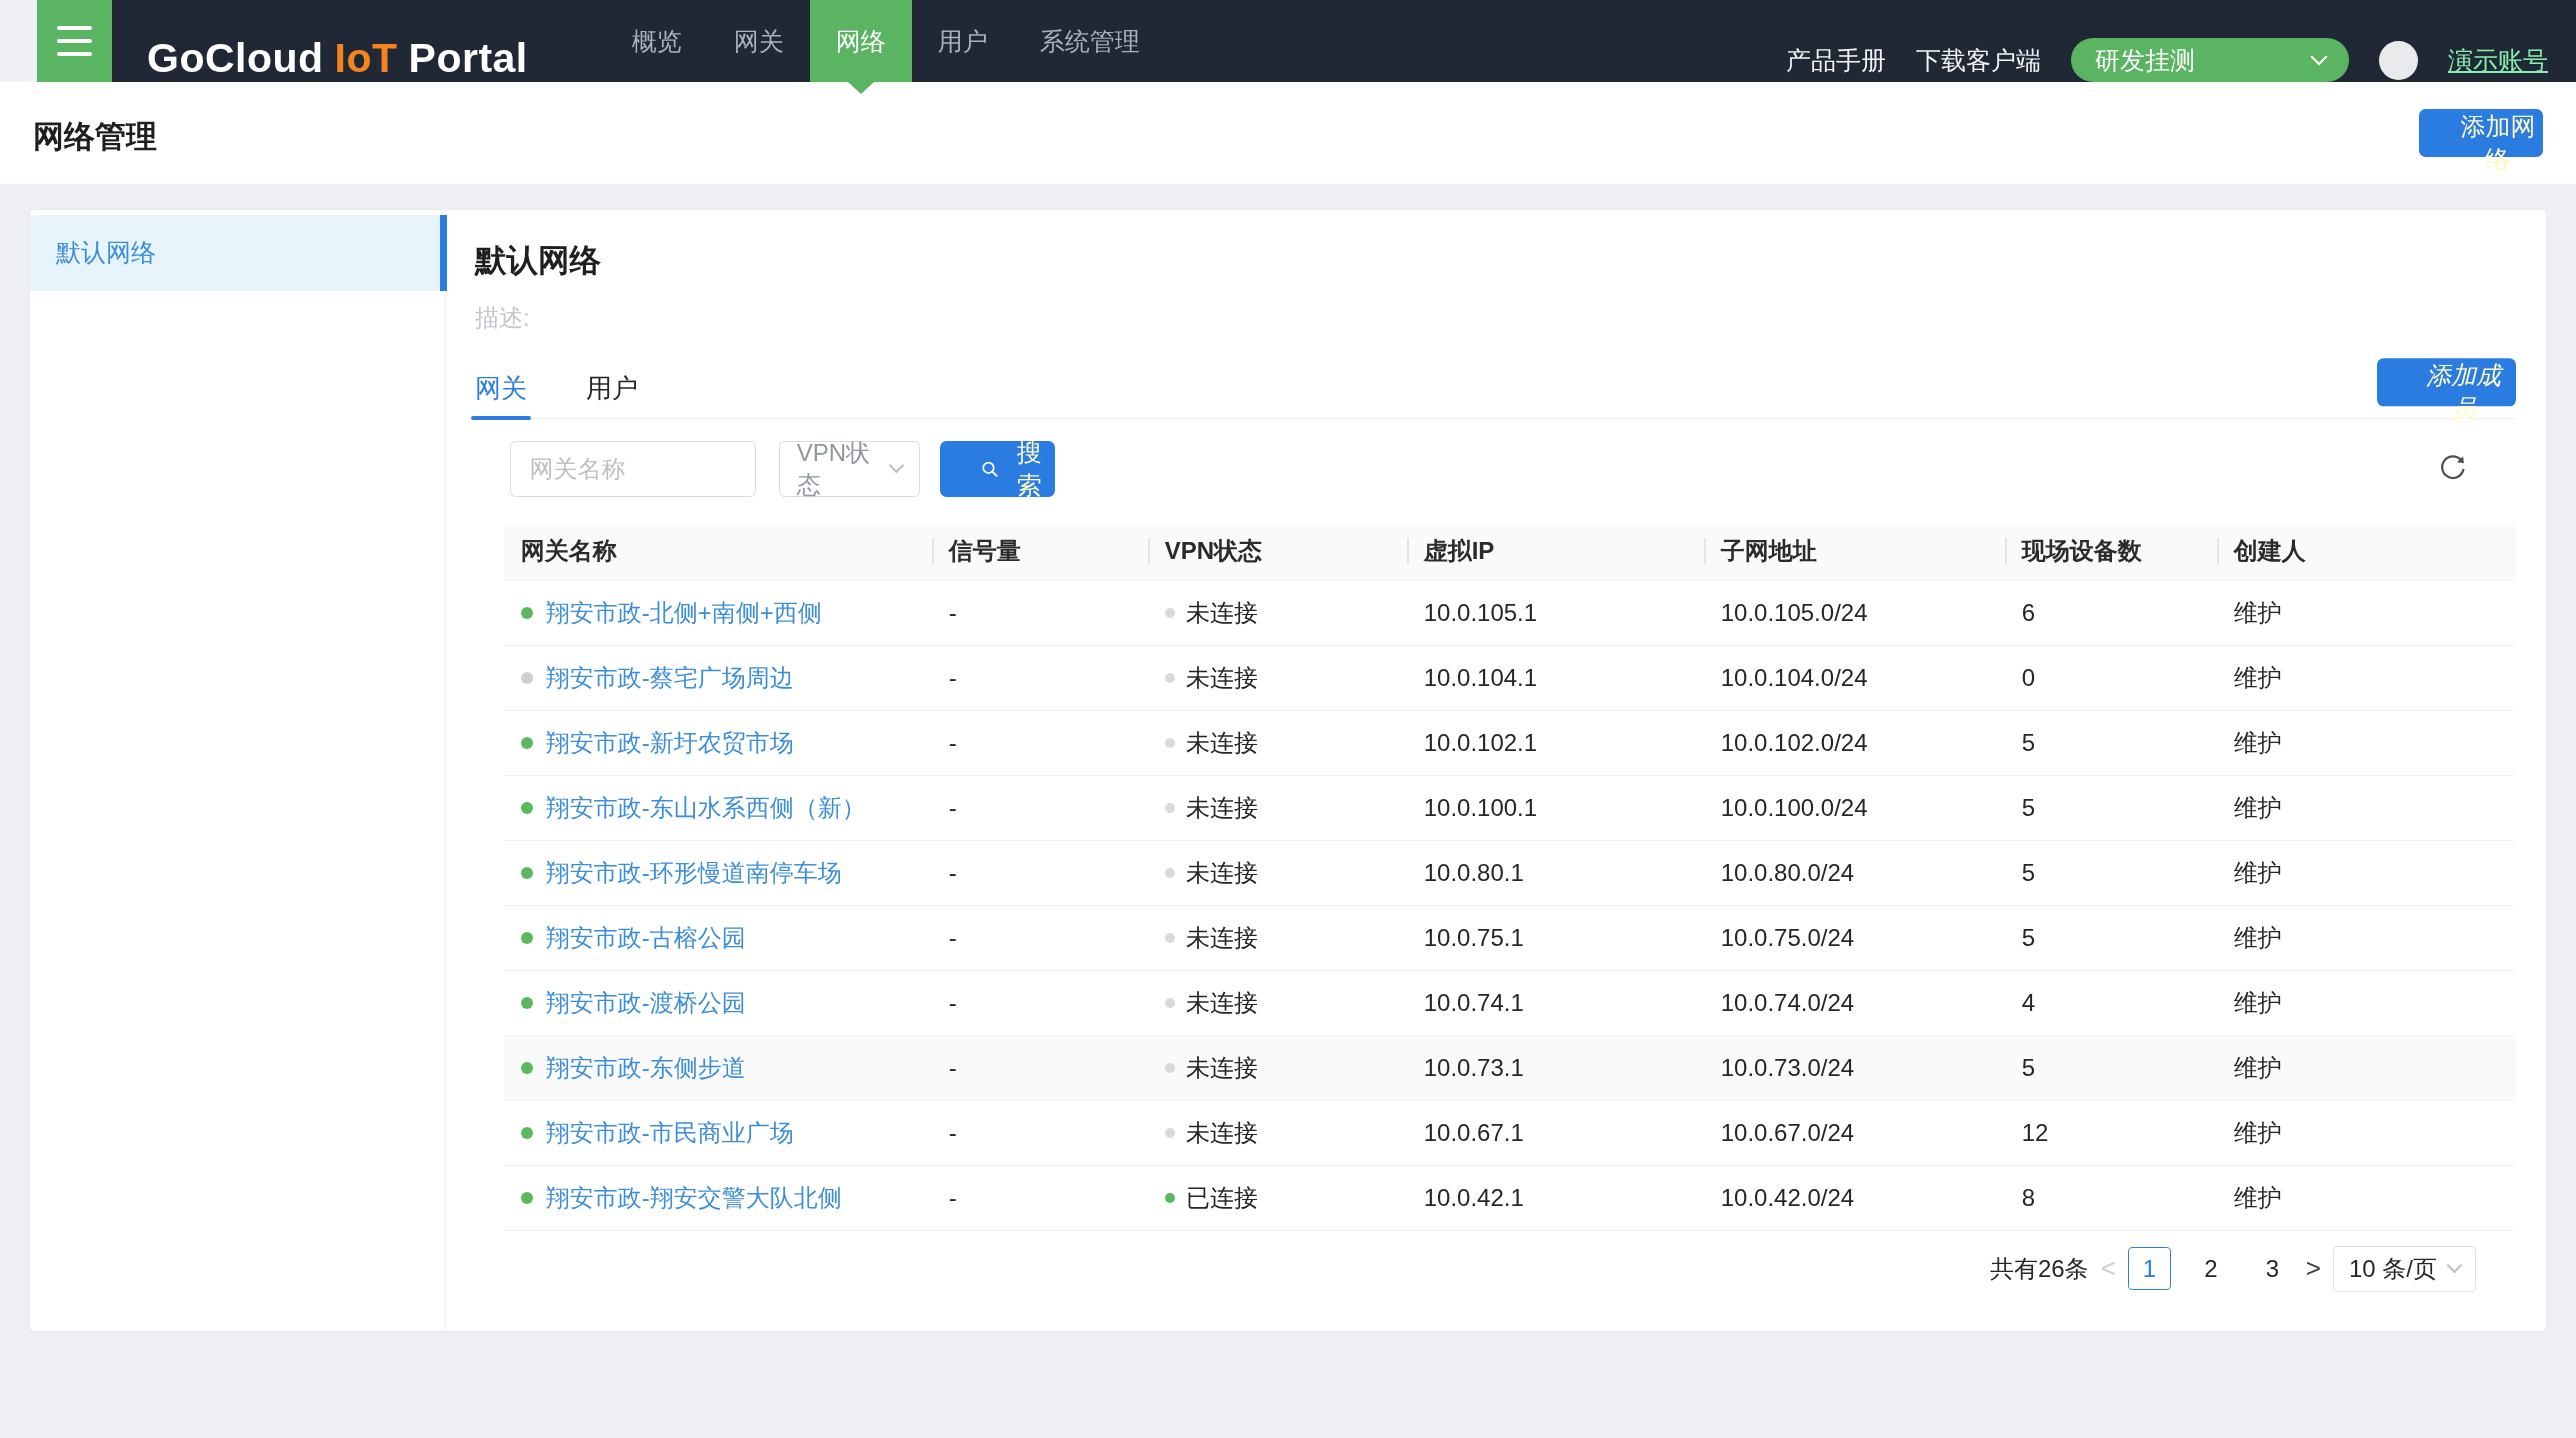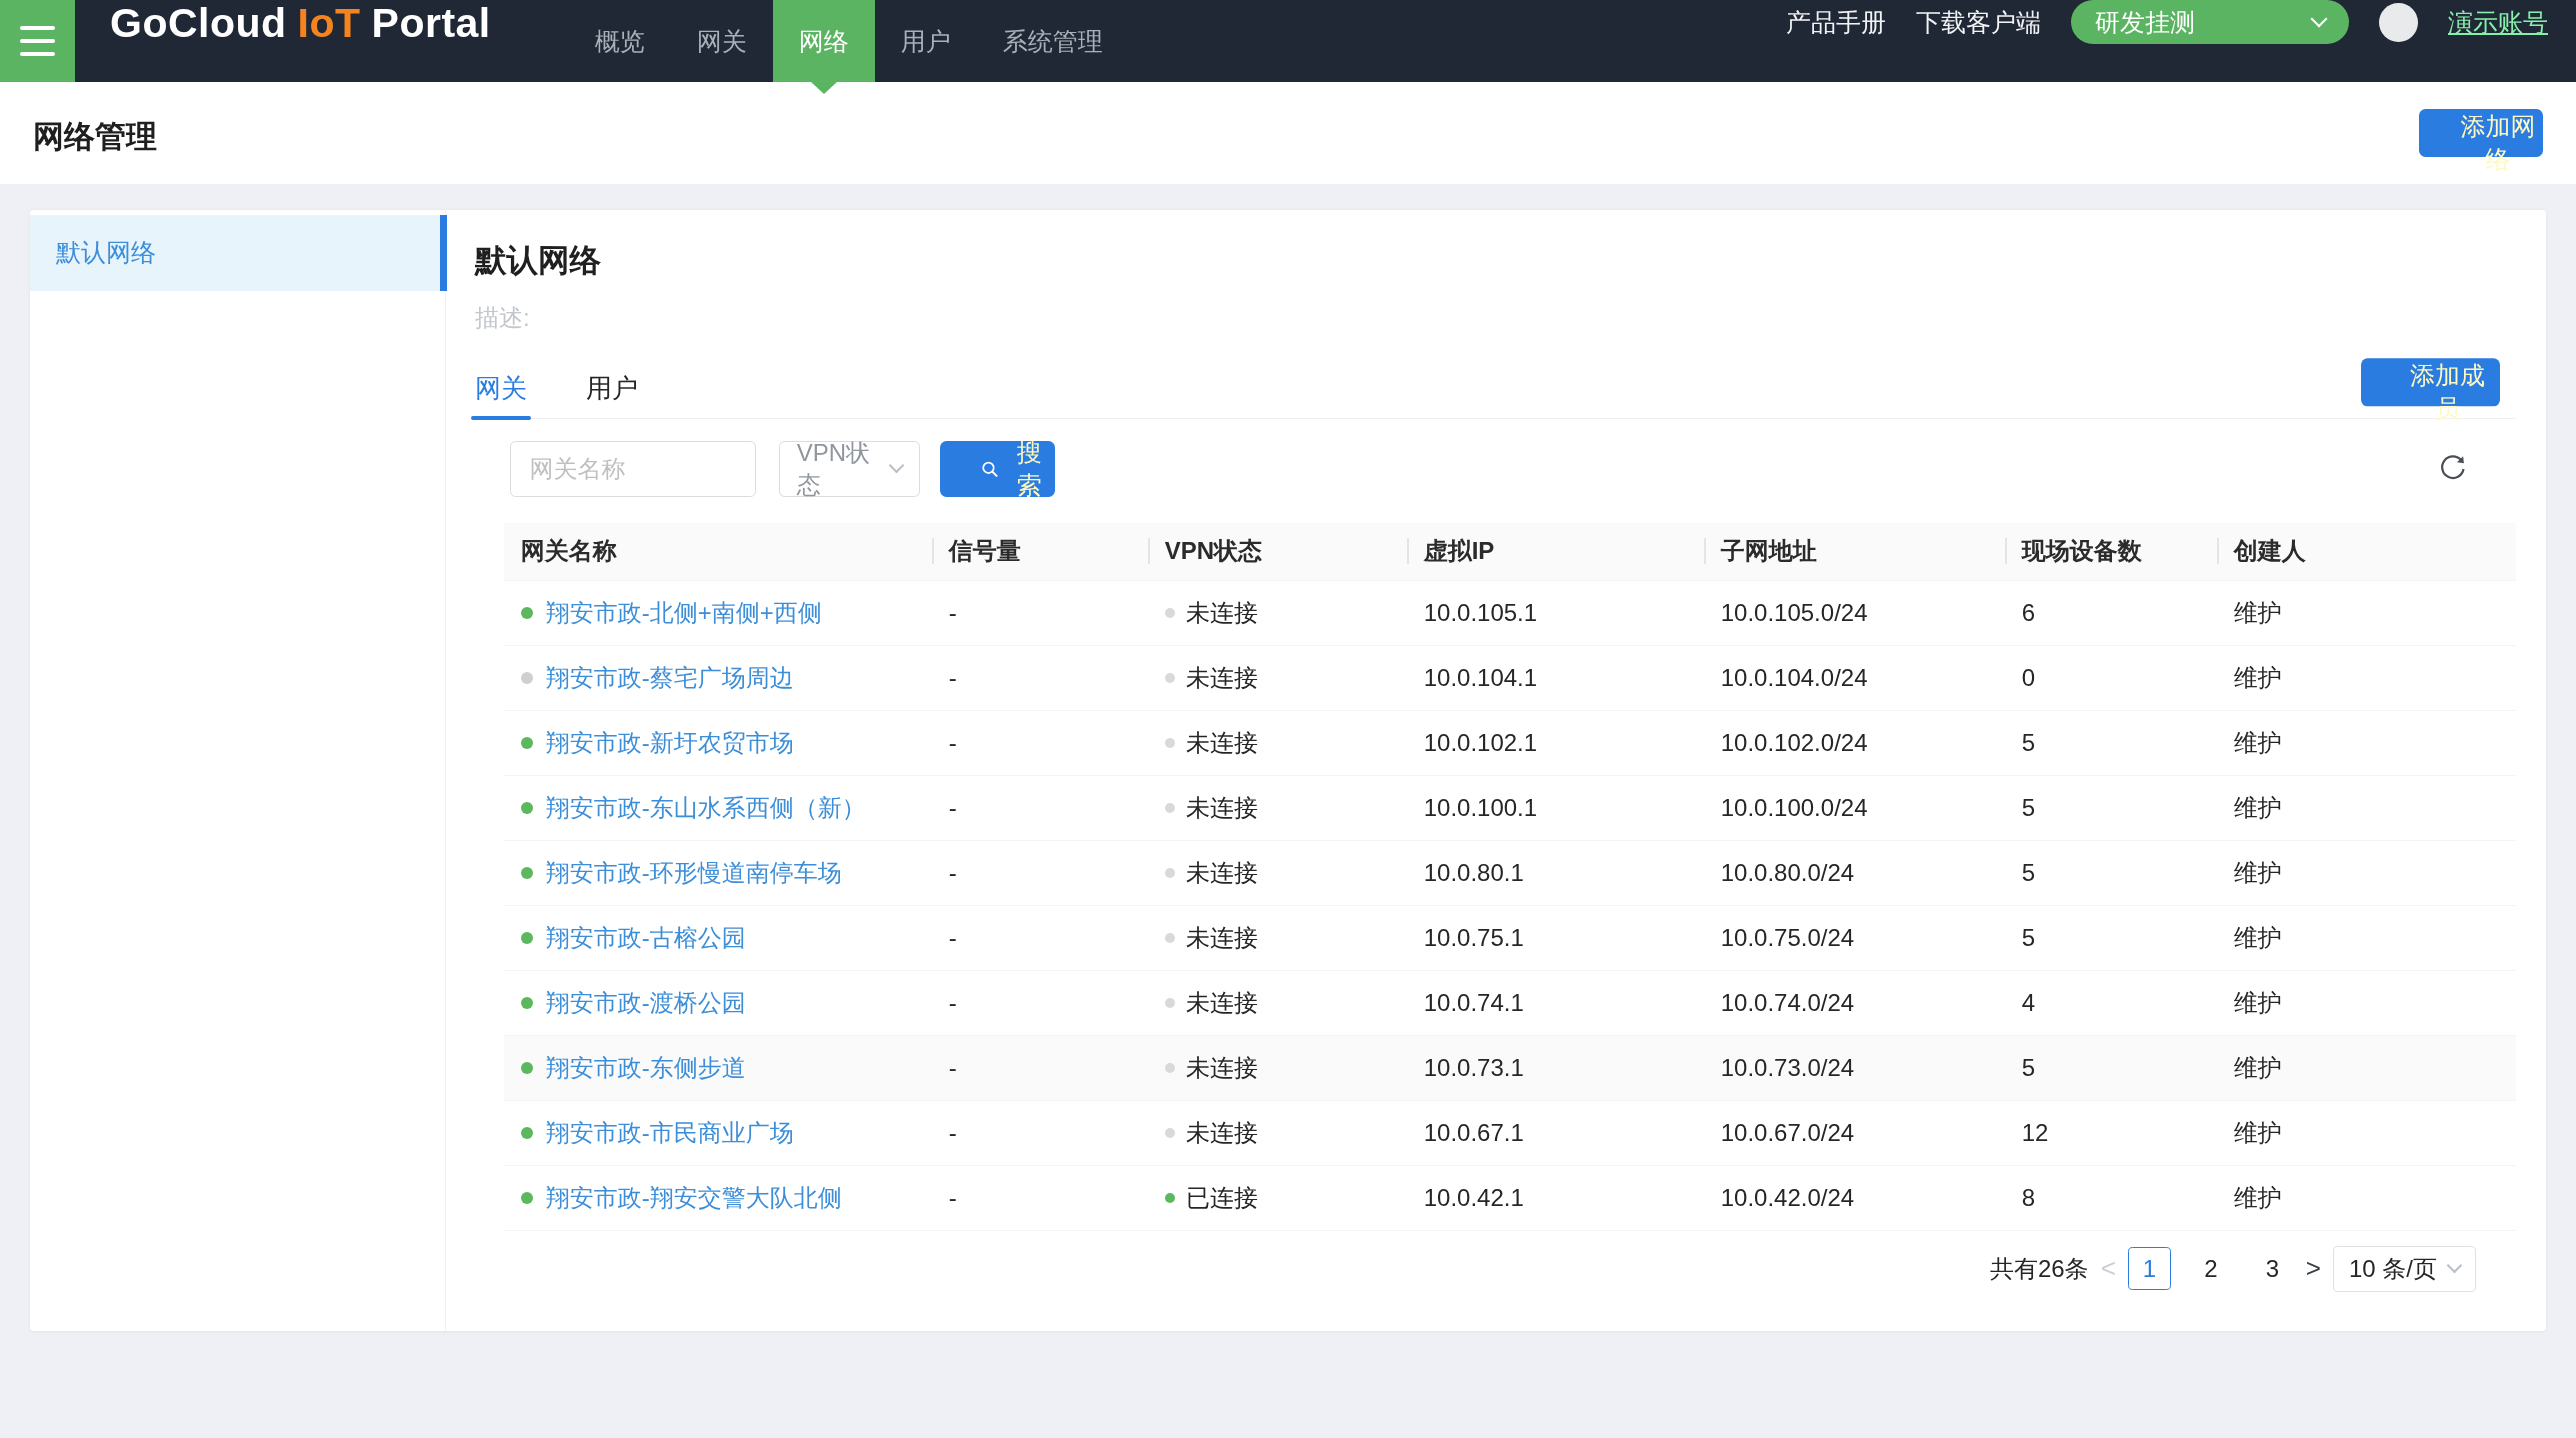--- a/index.html
+++ b/index.html
@@ -4,21 +4,21 @@
 <style>
   * { box-sizing: border-box; }
   html,body { margin:0; padding:0; }
   body {
     width:2576px; height:1438px; overflow:hidden;
     background:#eef0f5;
     font-family:"Liberation Sans","DejaVu Sans",sans-serif;
     color:#262626;
   }
   
-  .navbar { position:relative; height:82px; background:#202836; display:flex; align-items:flex-start; z-index:5; }
+  .navbar { position:relative; height:82px; background:#202836; display:flex; align-items:flex-end; z-index:5;margin-left:37px; }
   .hamburger { width:75px; height:82px; background:#5bb462; border:none; display:flex; flex-direction:column; justify-content:center; align-items:center; gap:8.3px; cursor:pointer; flex:none; }
   .hamburger span { display:block; width:35px; height:4.6px; background:#fff; border-radius:1.9px; }
   .logo { margin-left:35px; display:flex; align-items:baseline; gap:11px; font-weight:bold; font-size:41px; color:#fff; letter-spacing:0.5px; white-space:nowrap; }
   .logo .iot { color:#f5841e; }
   .main-nav { display:flex; align-items:stretch; height:100%; margin-left:78px; }
   .nav-item { padding:0 26px; display:flex; align-items:center; font-size:25px; color:#a9b0ba; cursor:pointer; position:relative; white-space:nowrap; }
   .nav-item.active { background:#5bb462; color:#fff; }
   .notch { position:absolute; left:50%; top:100%; transform:translateX(-50%); width:0; height:0; border-left:13px solid transparent; border-right:13px solid transparent; border-top:12px solid #5bb462; }
   .nav-right { margin-left:auto; display:flex; align-items:center; gap:30px; padding-right:28px; }
   .nav-link { font-size:25px; color:#f2f3f5; cursor:pointer; white-space:nowrap; }
@@ -41,21 +41,21 @@
   .side-item.active { background:#e8f4fc; color:#3d8ed8; }
   .side-item.active::after { content:""; position:absolute; right:-1.9px; top:0; bottom:0; width:6.5px; background:#2a7ce0; }
 
   .panel { flex:1; min-width:0; padding:24px 30px 0 29px; position:relative; }
   .panel-title { font-size:31.5px; font-weight:bold; color:#1f1f1f; margin:5.6px 0 0; }
   .desc { margin-top:20.4px; font-size:24px; color:#c3c7cc; }
   .tabs-row { margin-top:26px; display:flex; align-items:center; border-bottom:1.9px solid #f0f0f0; height:59px; position:relative; }
   .tab { font-size:26px; color:#262626; margin-right:59px; height:100%; display:flex; align-items:center; position:relative; cursor:pointer; }
   .tab.active { color:#2a7ce0; }
   .tab.active::after { content:""; position:absolute; left:-3.7px; right:-3.7px; bottom:-1.9px; height:3.7px; background:#2a7ce0; border-radius:1.9px; }
-  .add-member { position:absolute; right:16px; top:50%; transform:translateY(-64%); width:139px; height:48px; }
+  .add-member { position:absolute; right:0; top:50%; transform:translateY(-64%); width:139px; height:48px;font-style:italic; }
 
   .search-row { margin-top:22px; margin-left:35px; display:flex; align-items:center; position:relative; }
   .input { width:246px; height:56px; border:1.9px solid #dcdcdc; border-radius:5.6px; padding:0 18.5px; font-size:24px; color:#262626; background:#fff; font-family:inherit; outline:none; }
   .input::placeholder { color:#bfbfbf; }
   .select-box { margin-left:23px; width:141px; height:56px; border:1.9px solid #dcdcdc; border-radius:5.6px; display:flex; align-items:center; justify-content:space-between; padding:0 16.7px; font-size:24px; color:#8f969e; cursor:pointer; background:#fff; }
   .select-box .chev, .pg-size .chev { border-color:#b9bfc6; border-width:2.3px; width:11px; height:11px; }
   .search-btn { margin-left:20.4px; width:115px; height:56px; display:flex; align-items:center; justify-content:center; gap:9.3px; }
   .refresh { position:absolute; right:47px; top:50%; transform:translateY(-50%); width:33px; height:33px; background:none; border:none; cursor:pointer; padding:0; }
 
   

